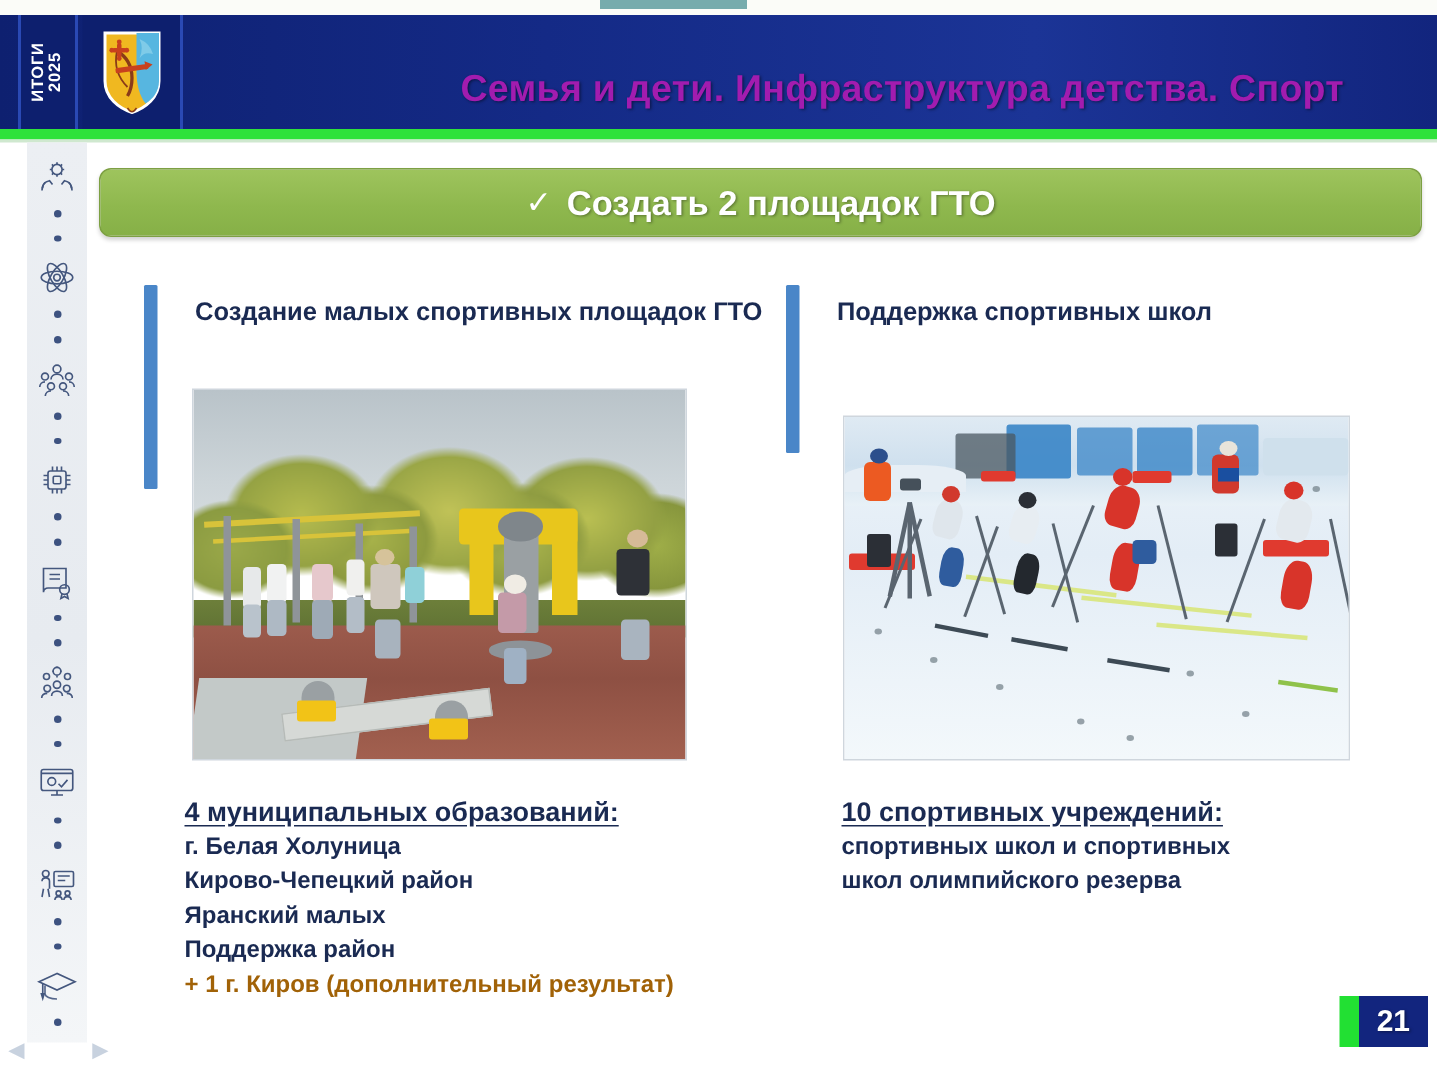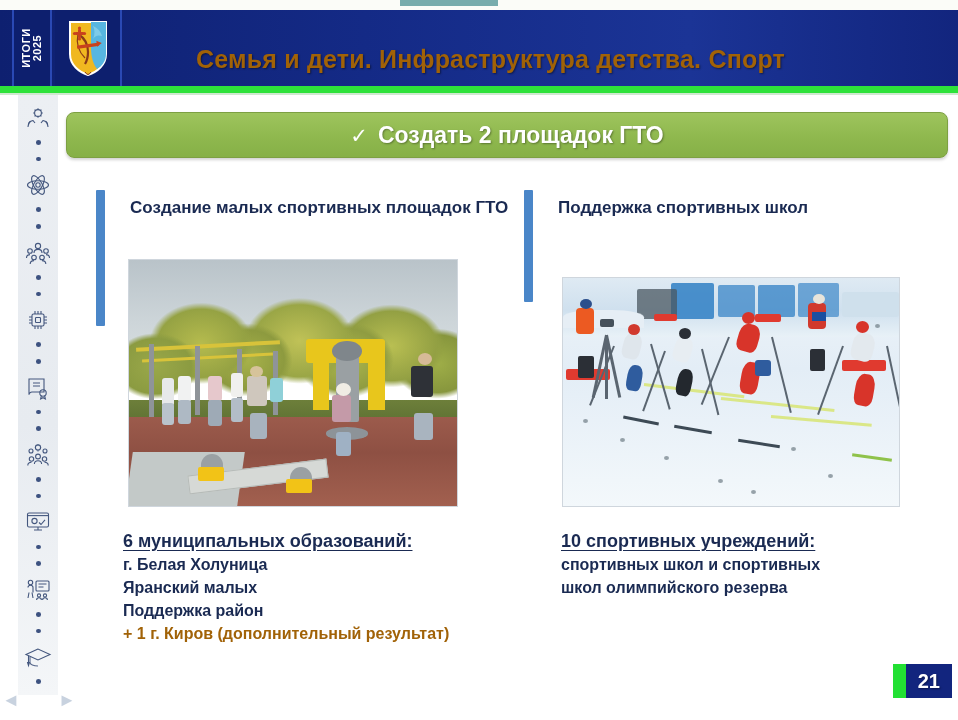--- a/index.html
+++ b/index.html
@@ -90,25 +90,26 @@
     width: 65px; height: 76px;
     background: #0d1f6e;
     border-right: 2px solid #2a49b4;
     display: flex; align-items: center; justify-content: center;
   }
 
   .header-title {
     position: absolute;
     left: 196px; top: 28px;
     width: 700px;
-    color: #a16207;
+    color: #a21caf;
     font-size: 25px;
     font-weight: bold;
     letter-spacing: .2px;
     text-shadow: 1px 1px 2px rgba(0,0,0,.45);
+    text-align: right;
   }
 
   
   .rail {
     position: absolute;
     left: 18px; top: 95px;
     width: 40px; height: 600px;
     background: linear-gradient(180deg,#eceff3 0%, #e7ebf0 55%, #f4f6f8 100%);
   }
   .rail-col {
@@ -564,22 +565,23 @@
 
       <div class="pg-bench"></div>
       <div class="pg-cap" style="left:22%; top:79%;"></div>
       <div class="pg-cap-base" style="left:21%; top:84%;"></div>
       <div class="pg-cap" style="left:49%; top:84%;"></div>
       <div class="pg-cap-base" style="left:48%; top:89%;"></div>
     </div>
   </div>
 
   <div class="txtblock txt-left">
-    <div class="txt-title">6 муниципальных образований:</div>
+    <div class="txt-title">4 муниципальных образований:</div>
     <div class="txt-line">г. Белая Холуница</div>
+    <div class="txt-line">Кирово-Чепецкий район</div>
     <div class="txt-line">Яранский малых</div>
     <div class="txt-line">Поддержка район</div>
     <div class="txt-line red">+ 1 г. Киров (дополнительный результат)</div>
   </div>
 
   <div class="col col-right">
     <div class="col-head-row">
       <div class="accent-bar accent-right"></div>
       <div class="col-heading">Поддержка спортивных школ</div>
     </div>

